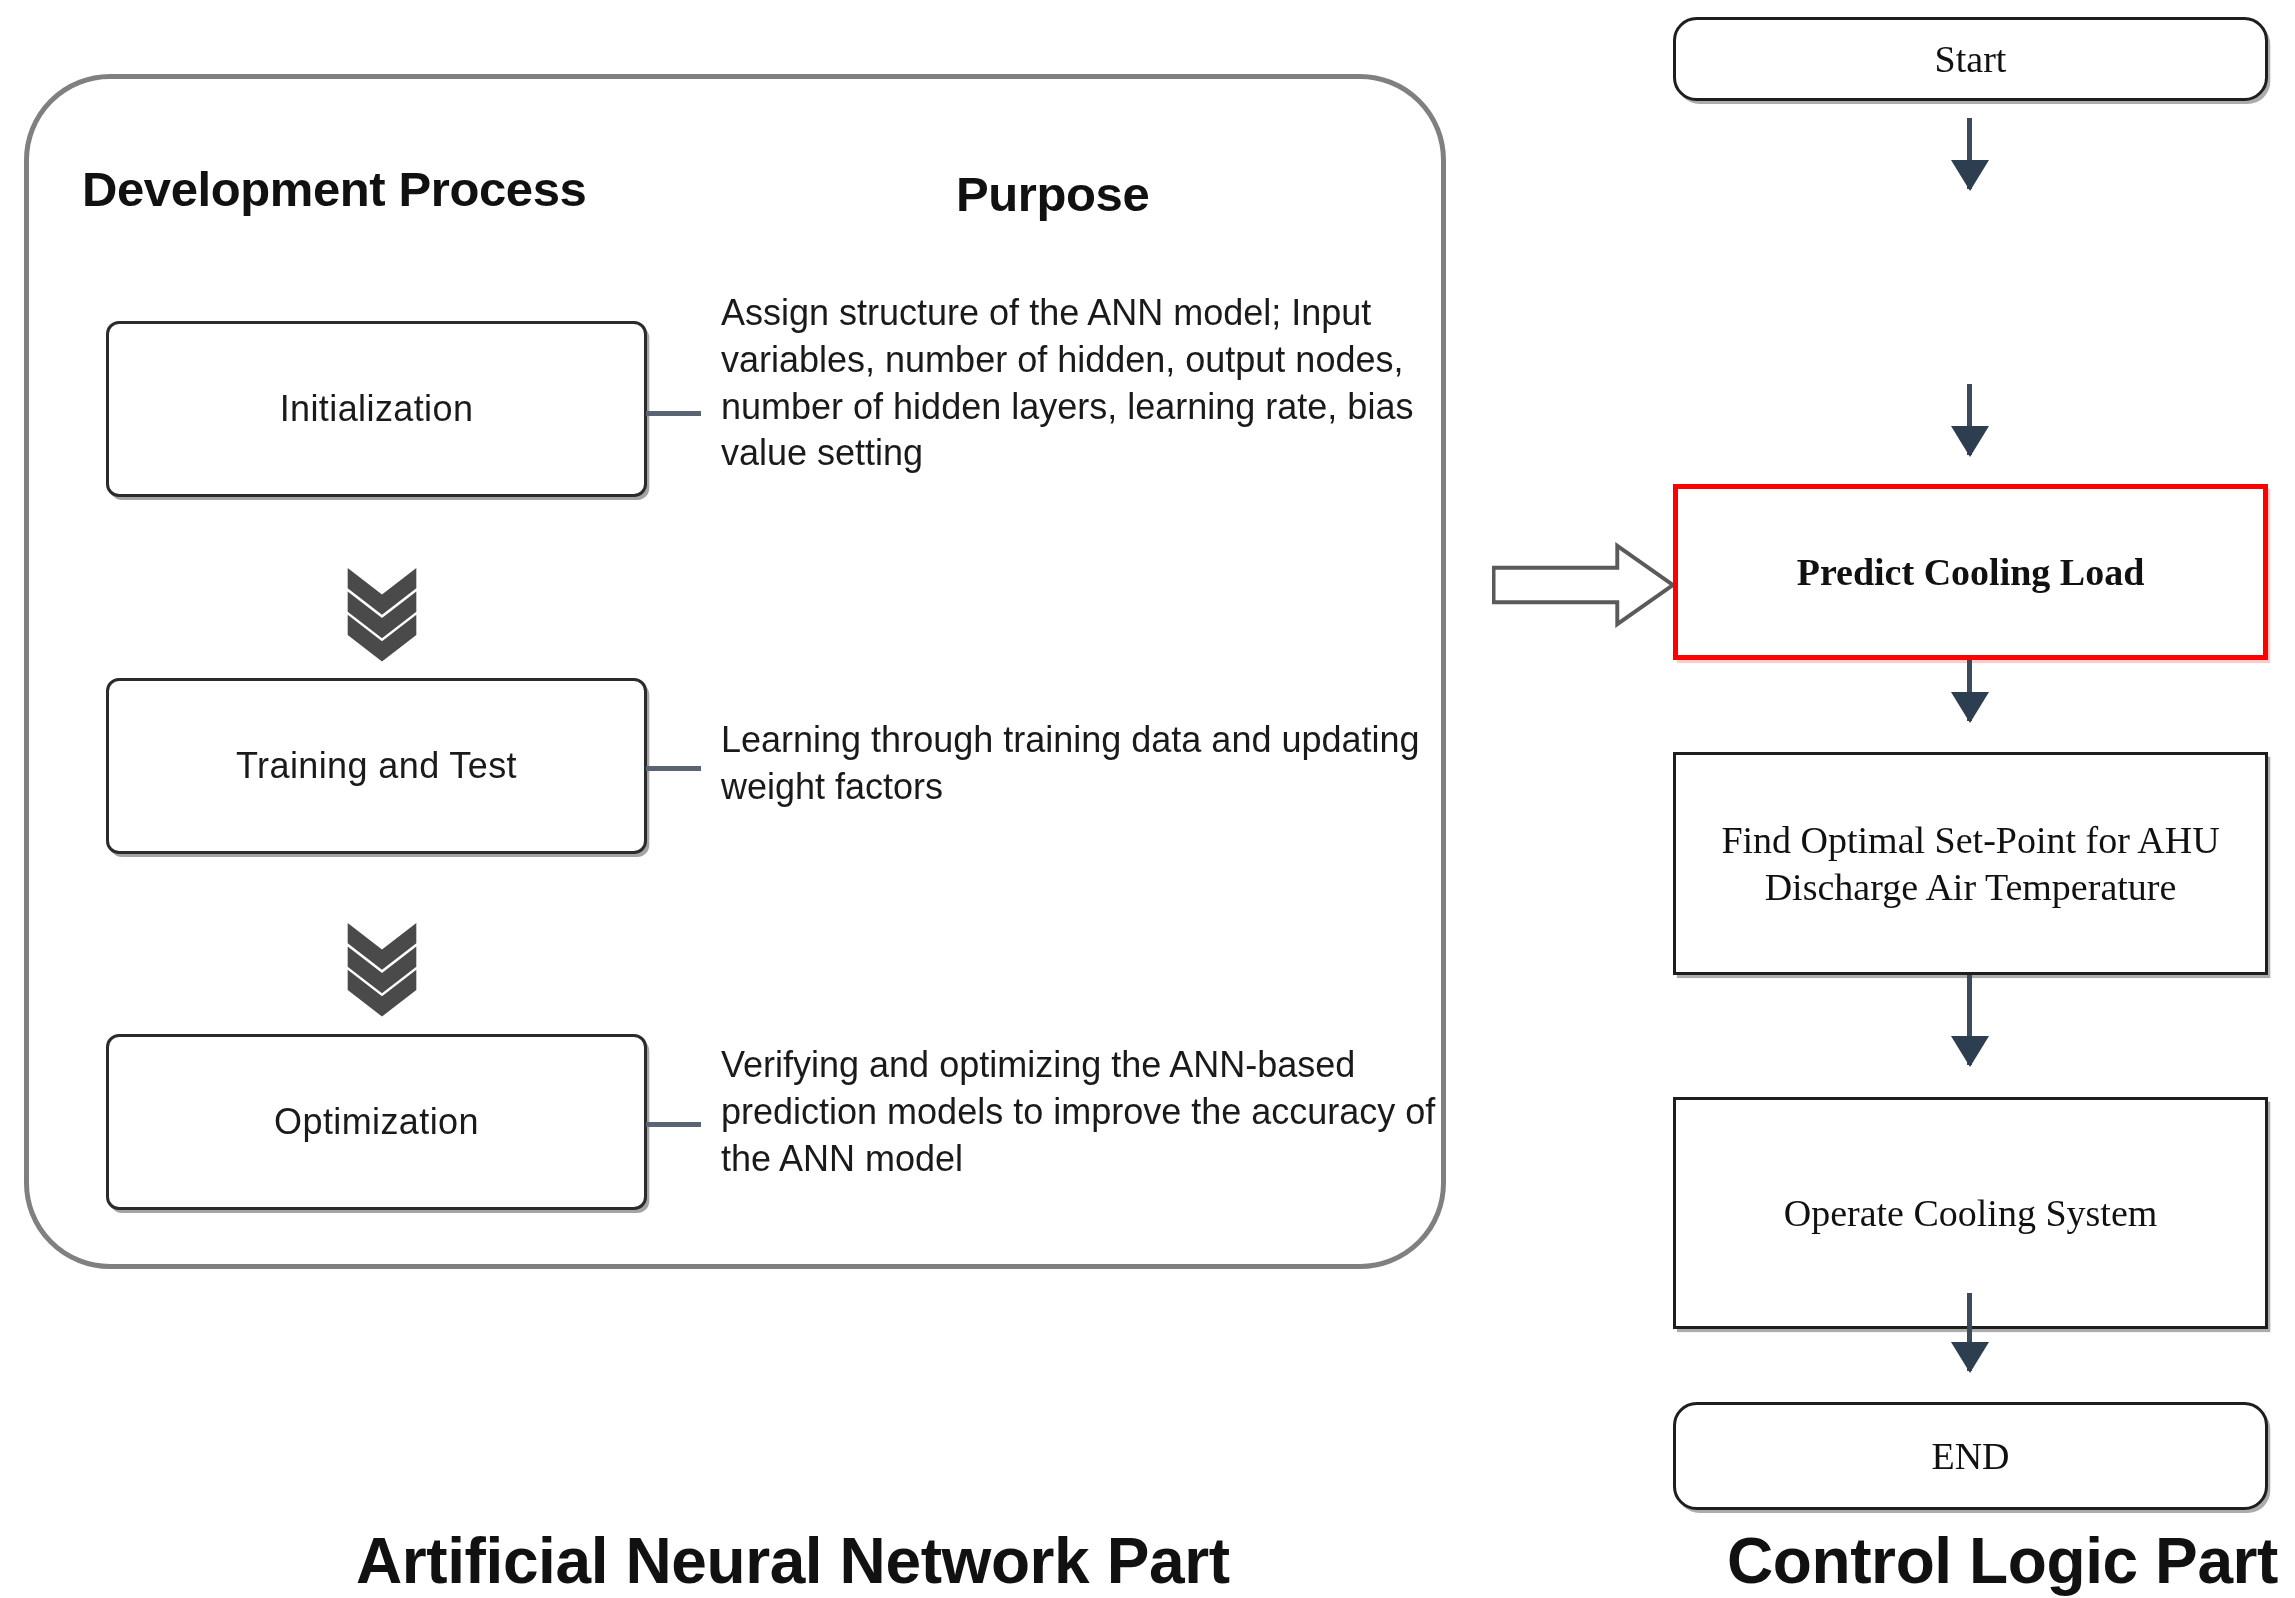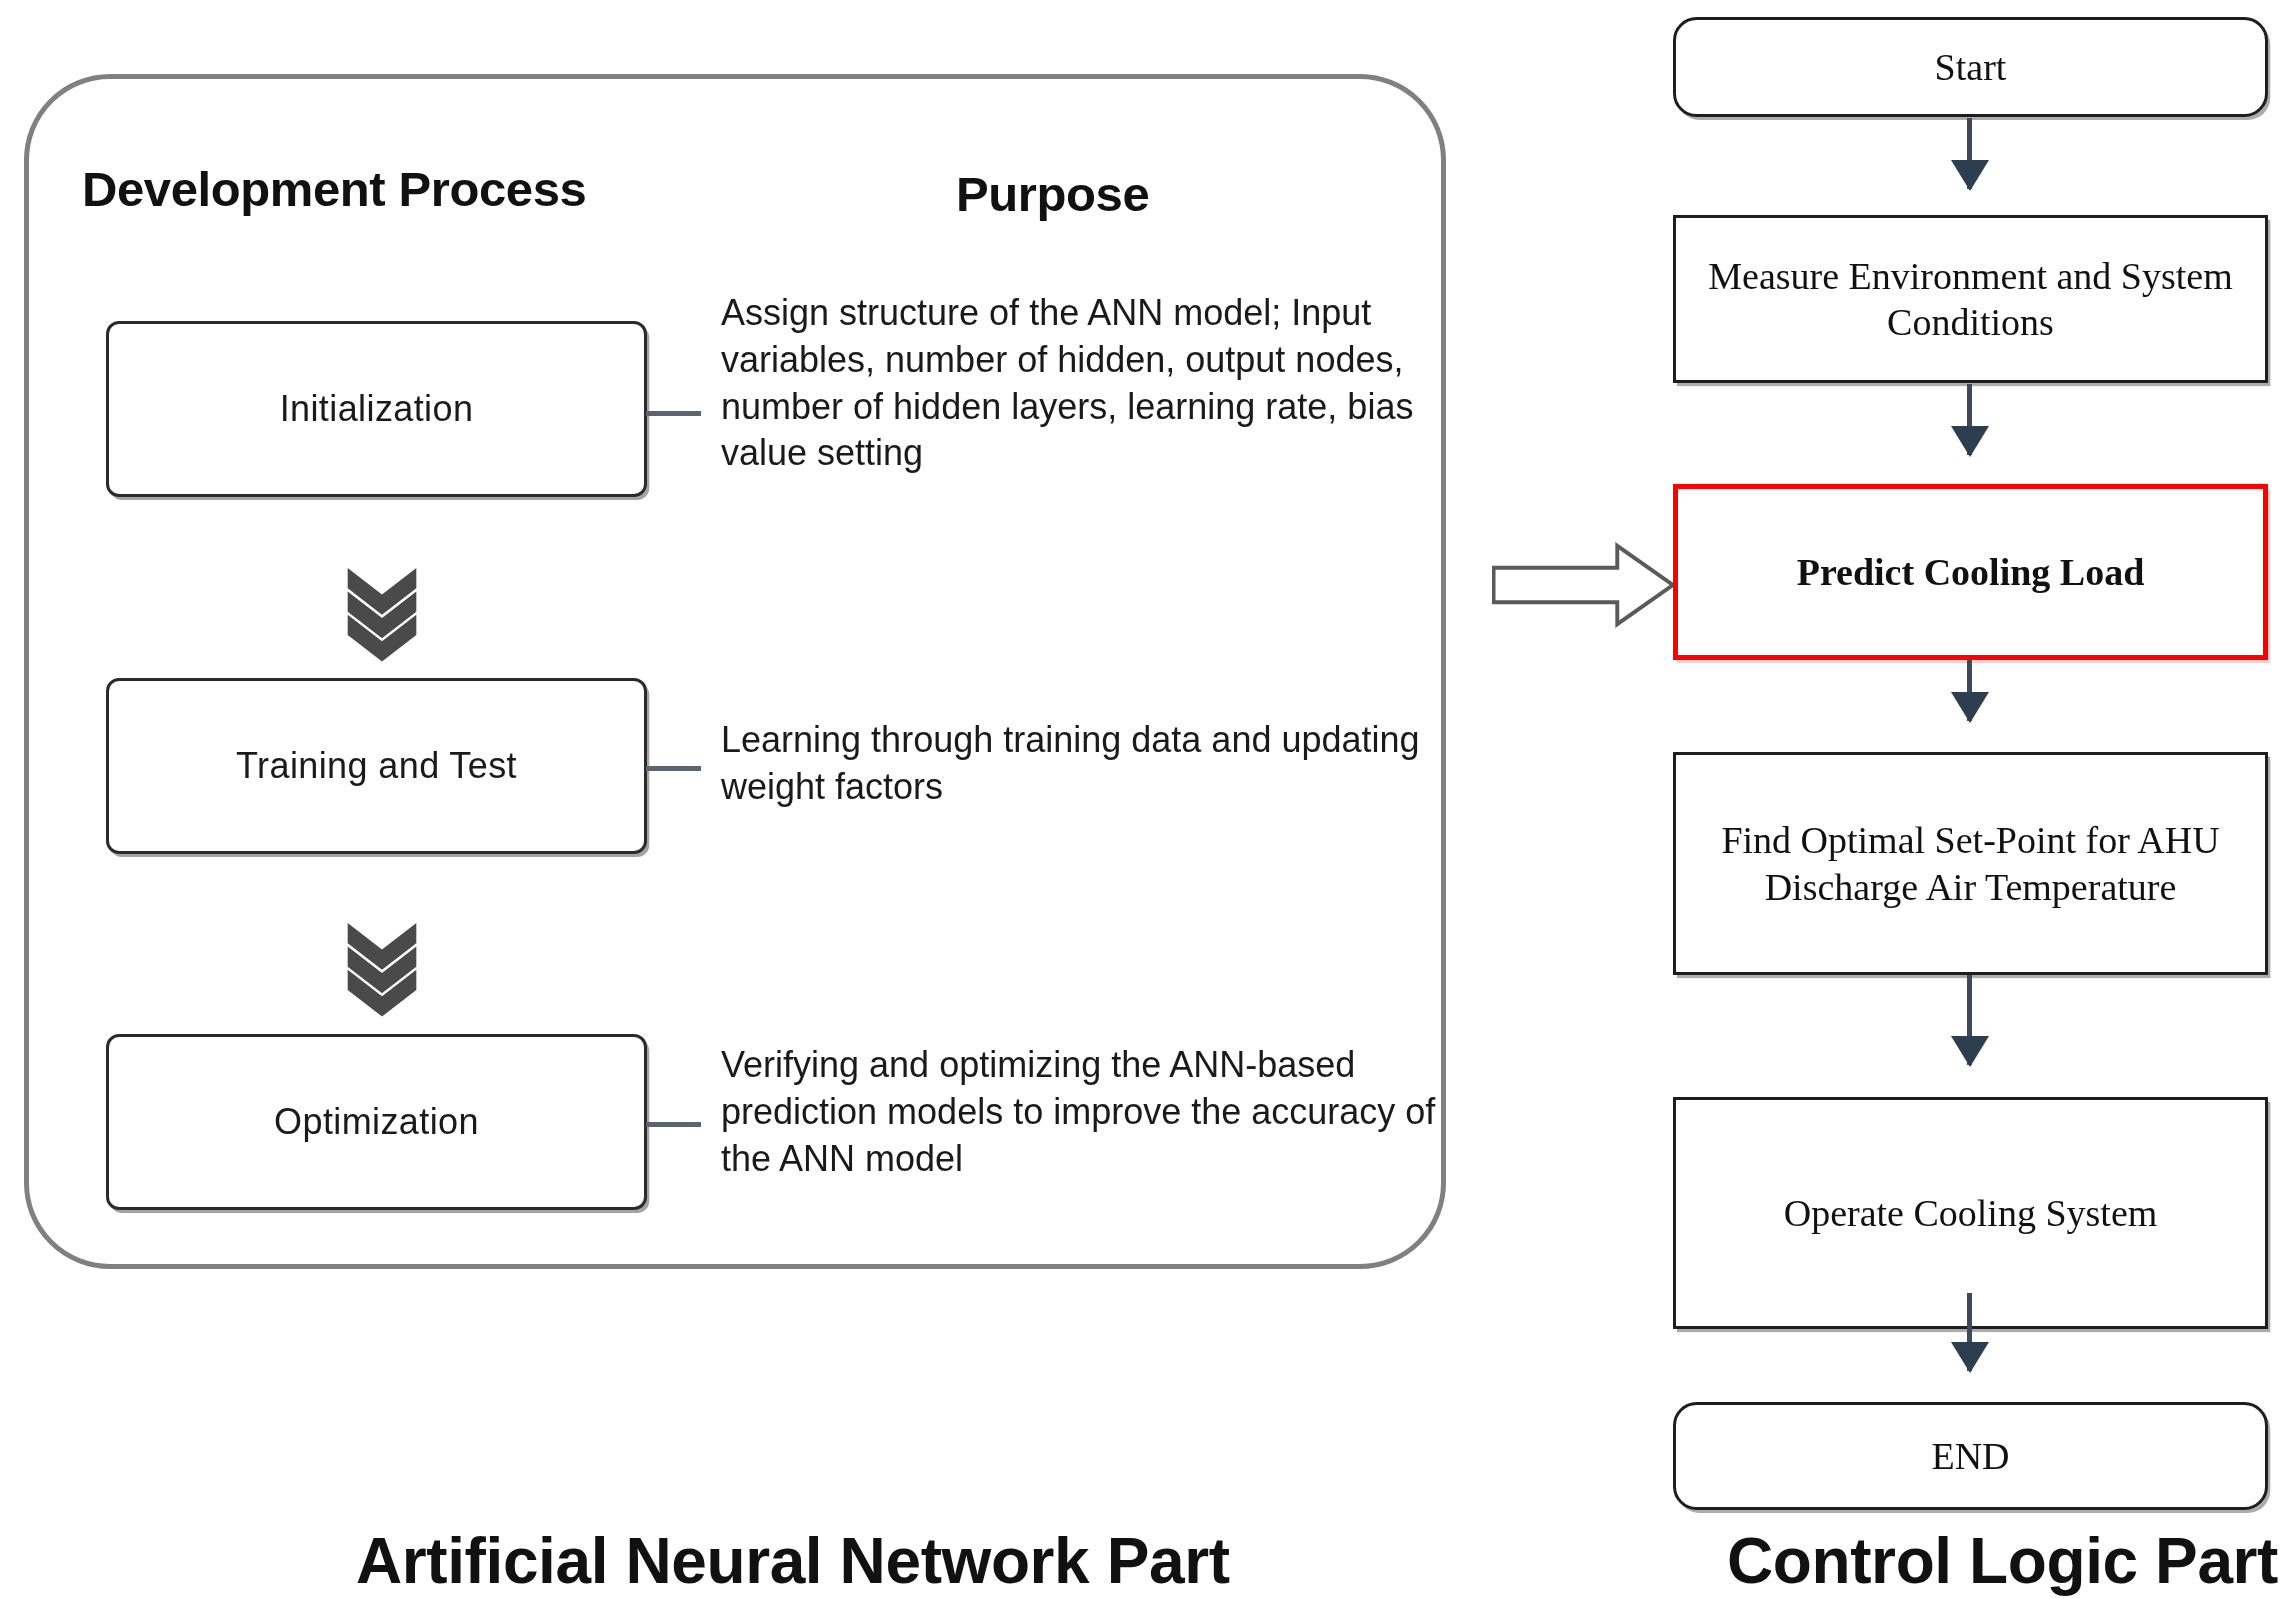--- a/index.html
+++ b/index.html
@@ -120,21 +120,21 @@
     box-shadow: 3.1px 3.9px 0 -0.8px rgba(90,90,90,0.5);
   }
   .flow-label {
     font-size: 38px;
     line-height: 1.22;
     color: #111111;
     text-align: center;
     padding: 0 11px;
   }
   .rounded { border-radius: 23.5px; }
-  .flow-start  { top: 17px;   height: 100px; }
+  .flow-start  { top: 17px;   height: 84px; }
   .flow-measure{ top: 215px;  height: 168px; }
   .flow-predict{ top: 484px;  height: 176px; border: 5.5px solid #ff0000;
                  box-shadow: 3.1px 3.9px 0 -0.8px rgba(255,160,160,0.55); }
   .flow-predict .flow-label { font-weight: bold; }
   .flow-find   { top: 752px;  height: 223px; }
   .flow-operate{ top: 1097px; height: 232px; }
   .flow-end    { top: 1402px; height: 108px; }
 
   
   .v-arrow {
@@ -229,23 +229,20 @@
 
   <svg class="block-arrow" viewBox="0 0 235 112">
     <path d="M2 34 L160 34 L160 6 L231 56 L160 106 L160 78 L2 78 Z" fill="#ffffff" stroke="#5a5a5a" stroke-width="5" stroke-linejoin="miter"></path>
   </svg>
 
   <div class="flow-box rounded flow-start">
     <span class="flow-label">Start</span>
   </div>
   <div class="v-arrow va-1"></div>
 
-  <div class="flow-box flow-measure">
-    <span class="flow-label">Measure Environment and System Conditions</span>
-  </div>
   <div class="v-arrow va-2"></div>
 
   <div class="flow-box flow-predict">
     <span class="flow-label">Predict Cooling Load</span>
   </div>
   <div class="v-arrow va-3"></div>
 
   <div class="flow-box flow-find">
     <span class="flow-label">Find Optimal Set-Point for AHU Discharge Air Temperature</span>
   </div>

